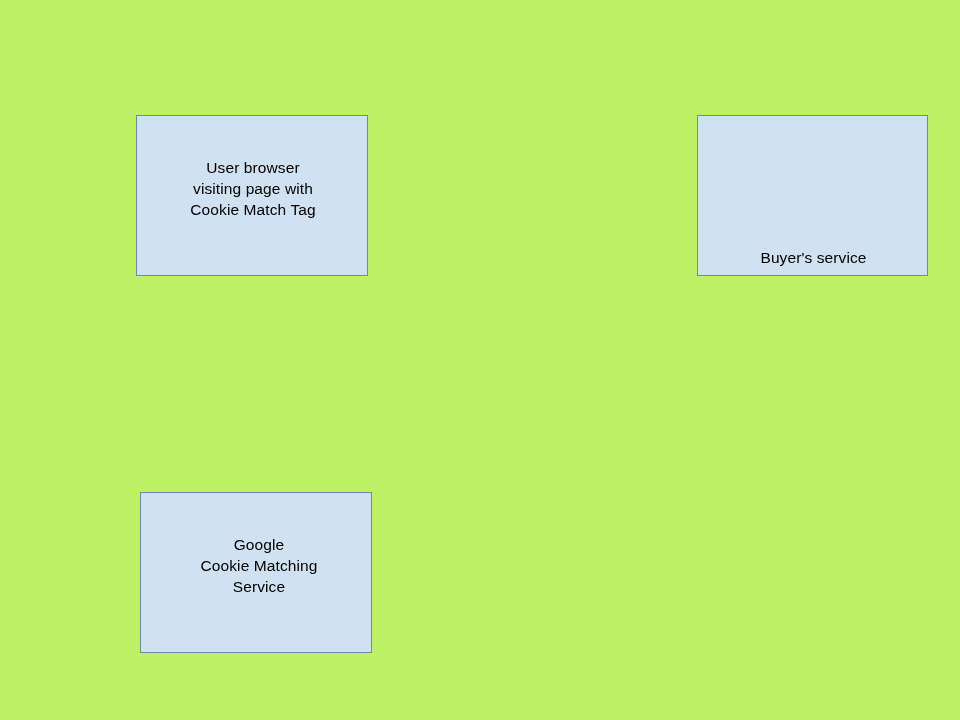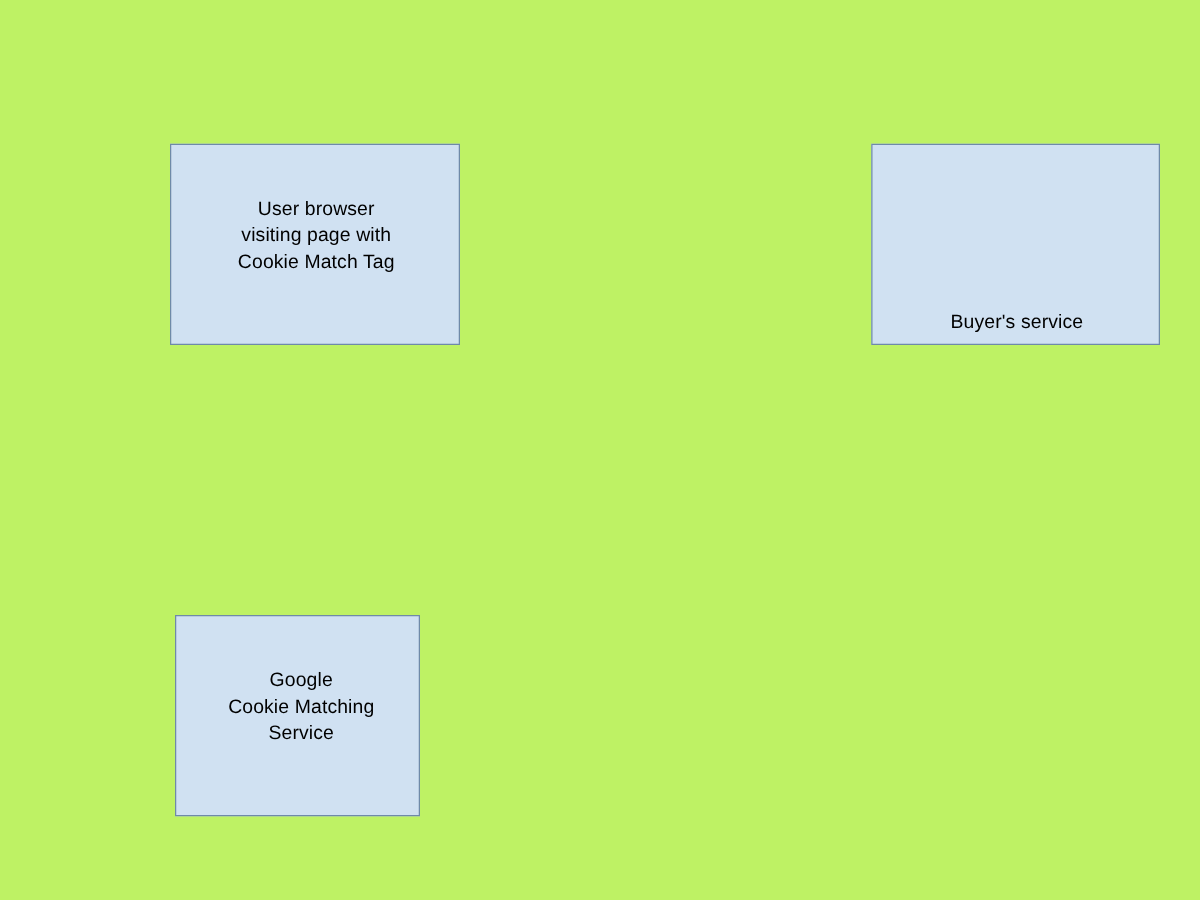--- a/index.html
+++ b/index.html
@@ -53,21 +53,21 @@
   #node-buyers-service {
     left: 697px;
     top: 115px;
     width: 231px;
     height: 161px;
     align-items: flex-end;
   }
   #node-google-cookie-matching {
     left: 140px;
     top: 492px;
-    width: 196px;
+    width: 232px;
     height: 161px;
   }
   #node-google-cookie-matching .node-label {
     left: 3px;
   }
 </style>
 </head>
 <body>
 
 <div id="canvas">

